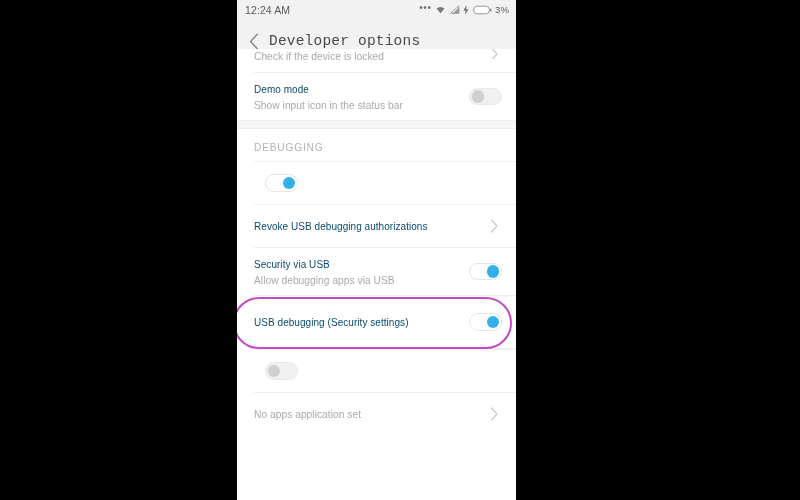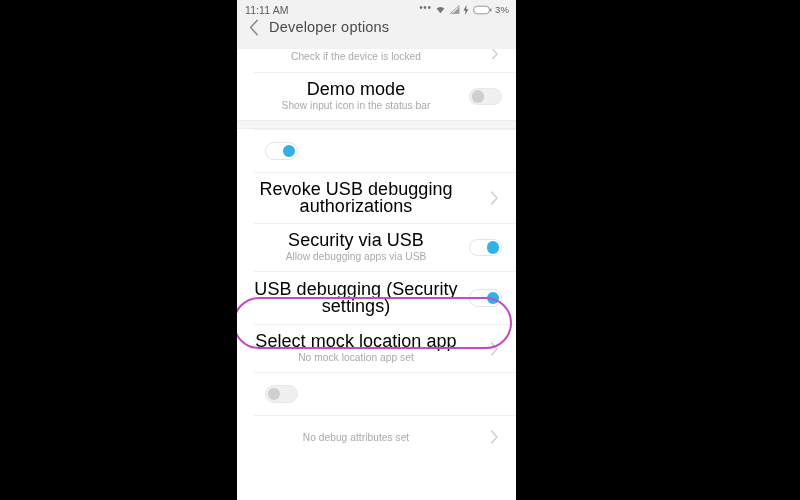--- a/index.html
+++ b/index.html
@@ -58,23 +58,24 @@
     top: -2px;
   }
   .sb-icon { display: inline-flex; align-items: center; }
   .sb-pct { font-size: 9.5px; color: #5b5b5b; }
 
   
   .title-bar {
     height: 30px;
     background: #f2f2f2;
     display: flex;
-    align-items: flex-start;
+    align-items: flex-end;
     padding-left: 9px;
     box-sizing: border-box;
+    font-family: Liberation Mono, monospace;
   }
   .back-chevron {
     width: 16px;
     height: 16px;
     display: inline-flex;
     align-items: center;
     justify-content: center;
     margin-right: 7px;
     cursor: pointer;
   }
@@ -92,30 +93,29 @@
   }
 
   .row {
     position: relative;
     display: flex;
     align-items: center;
     background: #ffffff;
     padding: 0 14px 0 17px;
     box-sizing: border-box;
     min-height: 42px;
-    text-align: center;
   }
   .row-texts {
     flex: 1;
     min-width: 0;
     padding: 8px 0;
   }
   .row-title {
-    font-size: 18px;
-    color: #000000;
+    font-size: 10px;
+    color: #0c4a6e;
     line-height: 17px;
     letter-spacing: 0.05px;
   }
   .row-sub {
     font-size: 10.2px;
     color: #a9a9a9;
     line-height: 13px;
     margin-top: 1px;
     letter-spacing: 0.05px;
   }
@@ -220,21 +220,21 @@
 </style>
 </head>
 <body>
 
 <div id="stage">
 
   <div id="phone">
 
     <div class="status-bar">
       <div class="status-left">
-        <span>11:11 AM</span>
+        <span>12:24 AM</span>
       </div>
       <div class="status-right">
         <span class="sb-dots">•••</span>
         <span class="sb-icon">
           <svg width="11" height="9" viewBox="0 0 11 9">
             <path d="M5.5 8.2 L1.6 3.6 A5.6 5.6 0 0 1 9.4 3.6 Z" fill="#777777"></path>
           </svg>
         </span>
         <span class="sb-icon">
           <svg width="10" height="9" viewBox="0 0 10 9">
@@ -289,20 +289,21 @@
         </div>
         <div class="row-accessory">
           <span class="toggle off">
               <span class="knob"></span>
             </span>
         </div>
       </div>
 
       <div class="section-gap"></div>
 
+      <div class="section-header">DEBUGGING</div>
       <div class="divider"></div>
 
       <div class="row">
         <div class="row-accessory">
           <span class="toggle on">
               <span class="knob"></span>
             </span>
         </div>
       </div>
       <div class="divider"></div>
@@ -339,55 +340,42 @@
           <div class="row-title">USB debugging (Security settings)</div>
         </div>
         <div class="row-accessory">
           <span class="toggle on">
               <span class="knob"></span>
             </span>
         </div>
       </div>
       <div class="divider"></div>
 
-      <div class="row">
-        <div class="row-texts">
-          <div class="row-title">Select mock location app</div>
-          <div class="row-sub">No mock location app set</div>
+      <div class="divider"></div>
+
+      <div class="row">
+        <div class="row-accessory">
+          <span class="toggle off">
+              <span class="knob"></span>
+            </span>
+        </div>
+      </div>
+      <div class="divider"></div>
+
+      <div class="row">
+        <div class="row-texts">
+          <div class="row-sub">No apps application set</div>
         </div>
         <div class="row-accessory">
           <span class="chevron-right">
             <svg width="9" height="14" viewBox="0 0 9 14">
               <path d="M1.5 1 L7 7 L1.5 13" fill="none" stroke="#cccccc" stroke-width="1.3" stroke-linecap="round" stroke-linejoin="round"></path>
             </svg>
           </span>
         </div>
       </div>
-      <div class="divider"></div>
-
-      <div class="row">
-        <div class="row-accessory">
-          <span class="toggle off">
-              <span class="knob"></span>
-            </span>
-        </div>
-      </div>
-      <div class="divider"></div>
-
-      <div class="row">
-        <div class="row-texts">
-          <div class="row-sub">No debug attributes set</div>
-        </div>
-        <div class="row-accessory">
-          <span class="chevron-right">
-            <svg width="9" height="14" viewBox="0 0 9 14">
-              <path d="M1.5 1 L7 7 L1.5 13" fill="none" stroke="#cccccc" stroke-width="1.3" stroke-linecap="round" stroke-linejoin="round"></path>
-            </svg>
-          </span>
-        </div>
-      </div>
 
     </div>
 
     <div id="highlight-oval" style="border-color: rgb(196, 75, 196);"></div>
 
   </div>
 </div>
 
 </body></html>

